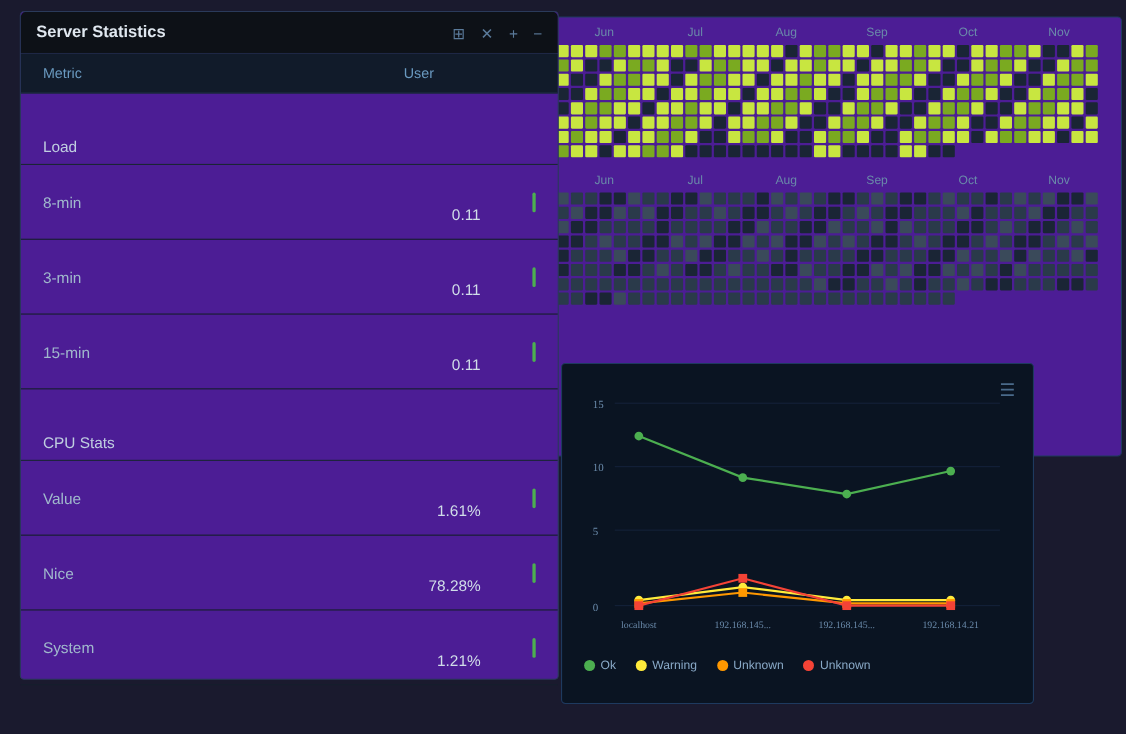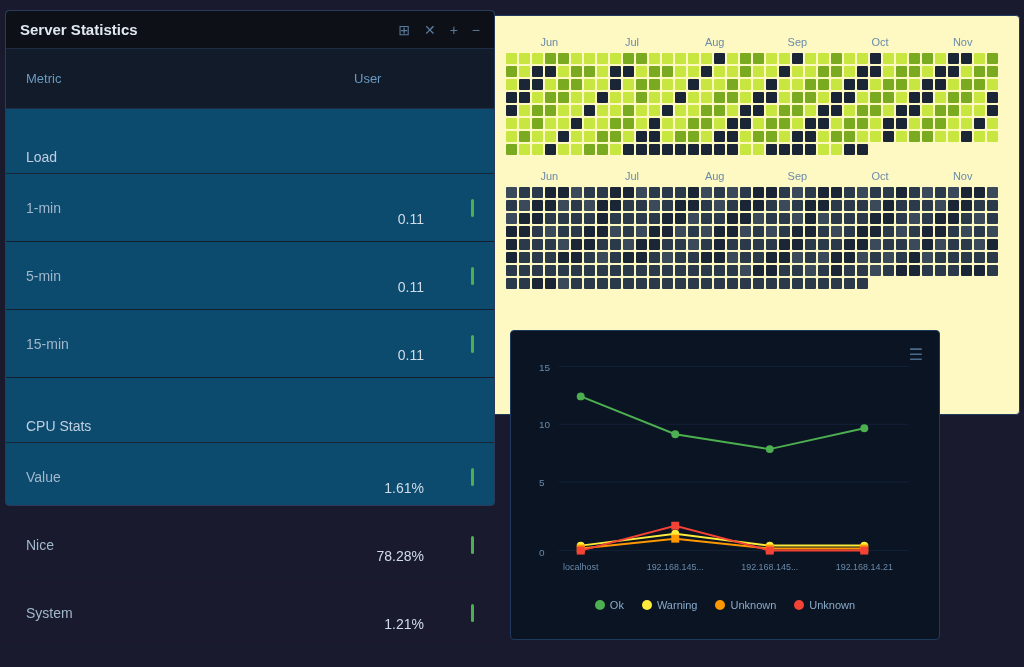--- a/index.html
+++ b/index.html
@@ -9,24 +9,24 @@
       height: 667px;
       overflow: hidden;
       font-family: 'Segoe UI', Arial, sans-serif;
       position: relative;
     }
 
     
     .server-stats-panel {
       position: absolute;
       top: 10px;
-      left: 5px;
+      left: 18px;
       width: 490px;
-      height: 496px;
-      background: #0c4a6e;
+      height: 608px;
+      background: #4c1d95;
       border: 1px solid #2a3a5a;
       border-radius: 4px;
       z-index: 10;
     }
     .panel-titlebar {
       display: flex;
       align-items: center;
       padding: 10px 14px;
       border-bottom: 1px solid #1e2d45;
       background: #0d1117;
@@ -42,21 +42,21 @@
       display: flex;
       gap: 14px;
     }
     .titlebar-icon {
       color: #5a7a9a;
       font-size: 14px;
       cursor: pointer;
     }
     .stats-header-row {
       display: flex;
-      padding: 22px 20px;
+      padding: 10px 20px;
       background: #111b2a;
       border-bottom: 1px solid #1e2d45;
     }
     .stats-header-cell {
       color: #6a9ac0;
       font-size: 13px;
       font-weight: 500;
     }
     .stats-header-cell:first-child { flex: 1; }
     .stats-header-cell:last-child { width: 120px; }
@@ -101,25 +101,25 @@
       border-radius: 2px;
     }
 
     
     .heatmap-panel {
       position: absolute;
       top: 15px;
       left: 490px;
       width: 530px;
       height: 400px;
-      background: #fef9c3;
+      background: #4c1d95;
       border: 1.5px solid #1e3a5f;
       border-radius: 4px;
       z-index: 5;
-      padding: 20px 15px 10px;
+      padding: 8px 15px 10px;
     }
 
     .heatmap-section {
       margin-bottom: 15px;
     }
     .month-labels {
       display: flex;
       gap: 0;
       margin-bottom: 5px;
       padding-left: 2px;
@@ -180,25 +180,26 @@
       right: 16px;
       color: #4a6a8a;
       font-size: 16px;
       cursor: pointer;
     }
     .chart-area {
       width: 100%;
       height: 240px;
       position: relative;
       margin-top: 5px;
+      font-family: Liberation Serif, serif;
     }
     .chart-legend {
       display: flex;
       gap: 18px;
-      justify-content: center;
+      justify-content: flex-start;
       margin-top: 8px;
     }
     .legend-item {
       display: flex;
       align-items: center;
       gap: 5px;
       font-size: 11px;
       color: #8aaac8;
     }
     .legend-dot {
@@ -221,28 +222,28 @@
     </div>
   </div>
 
   <div class="stats-header-row">
     <span class="stats-header-cell">Metric</span>
     <span class="stats-header-cell">User</span>
   </div>
 
   <div class="stats-section-label">Load</div>
   <div class="stats-row">
-    <span class="stats-row-label">1-min</span>
+    <span class="stats-row-label">8-min</span>
     <span class="stats-row-value">0.11</span>
     <div class="stats-row-bar">
         <div class="bar-indicator"></div>
       </div>
   </div>
   <div class="stats-row">
-    <span class="stats-row-label">5-min</span>
+    <span class="stats-row-label">3-min</span>
     <span class="stats-row-value">0.11</span>
     <div class="stats-row-bar">
         <div class="bar-indicator"></div>
       </div>
   </div>
   <div class="stats-row">
     <span class="stats-row-label">15-min</span>
     <span class="stats-row-value">0.11</span>
     <div class="stats-row-bar">
         <div class="bar-indicator"></div>

